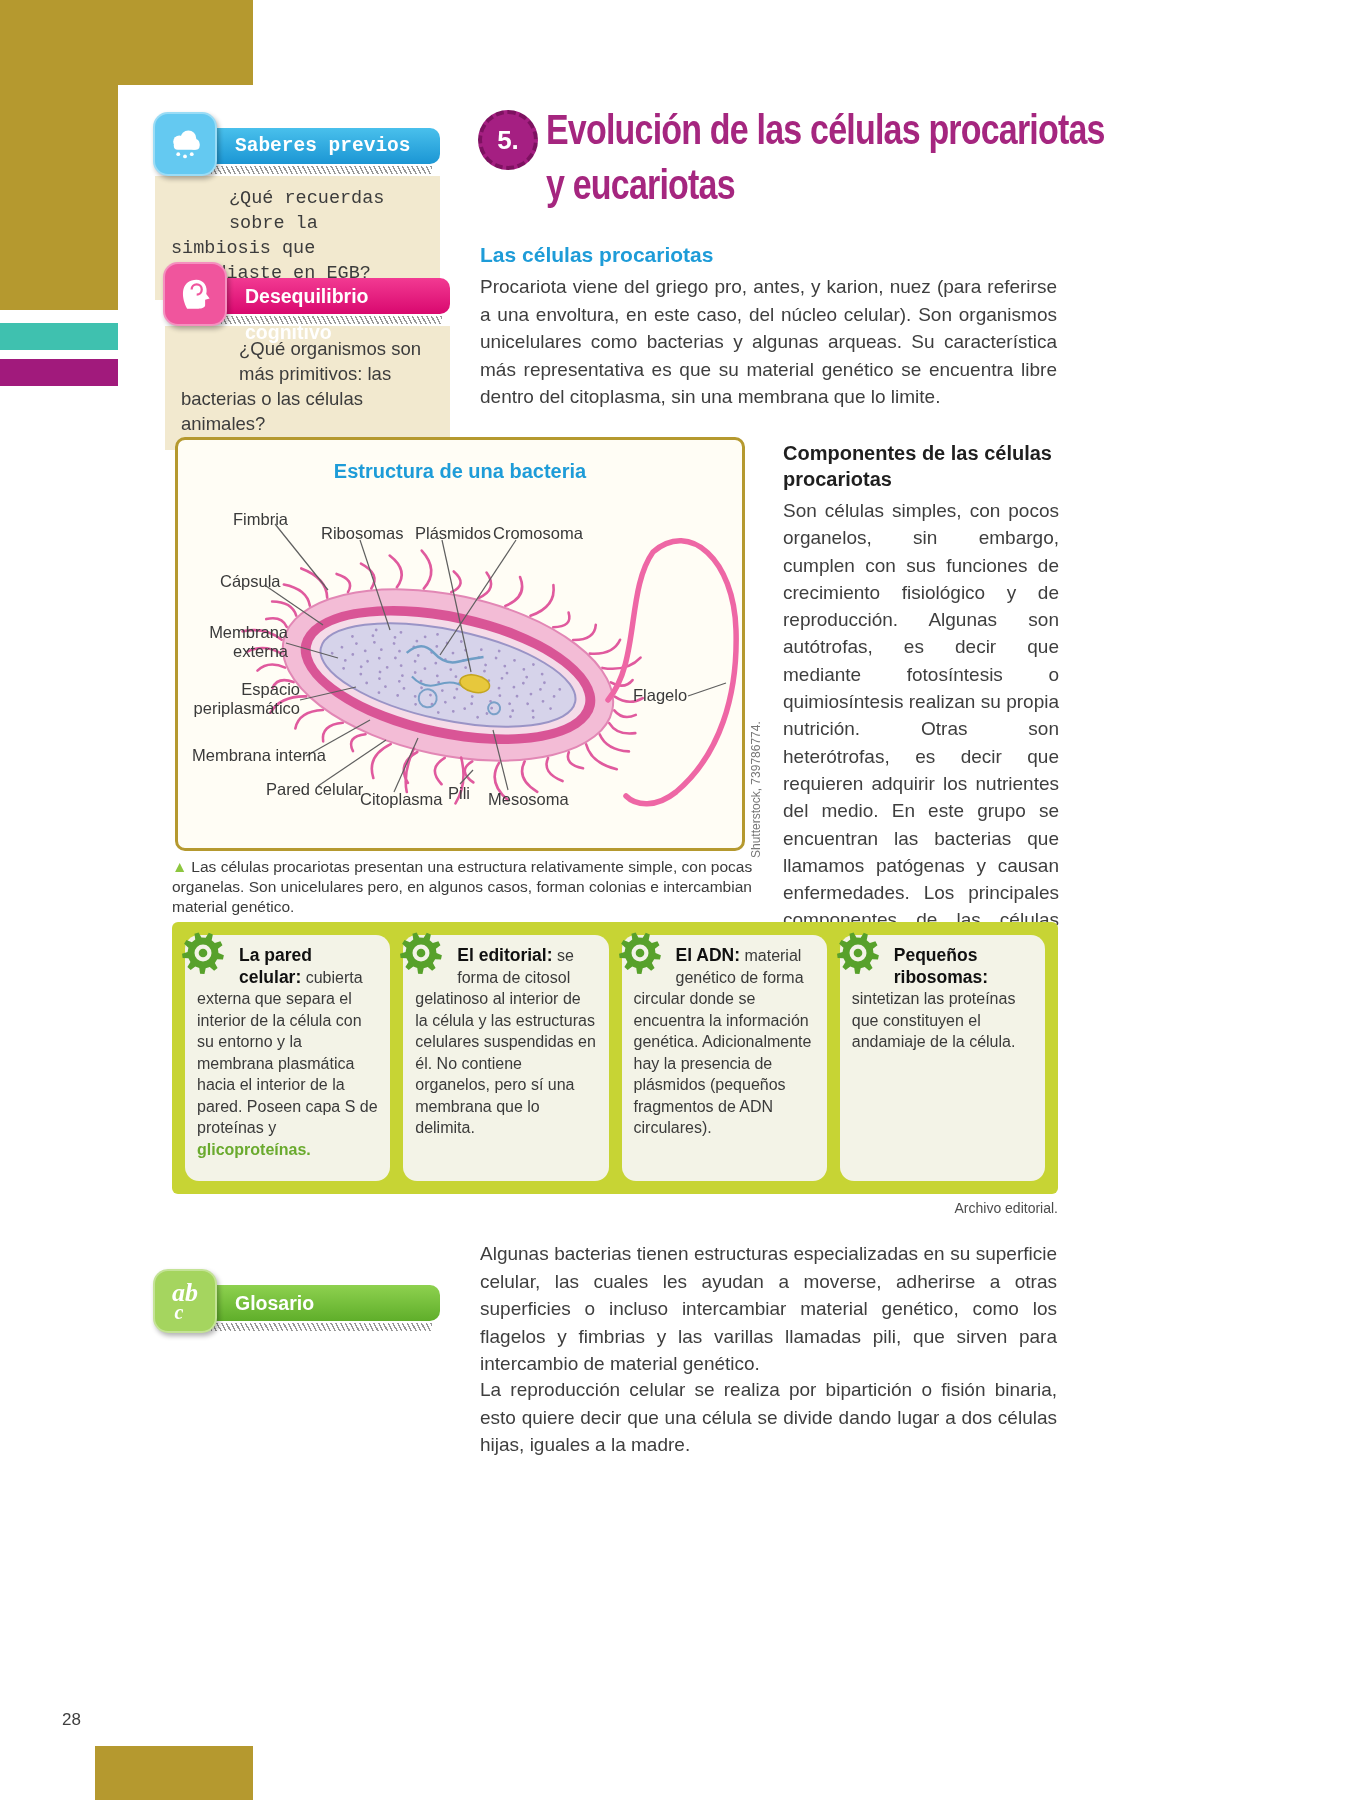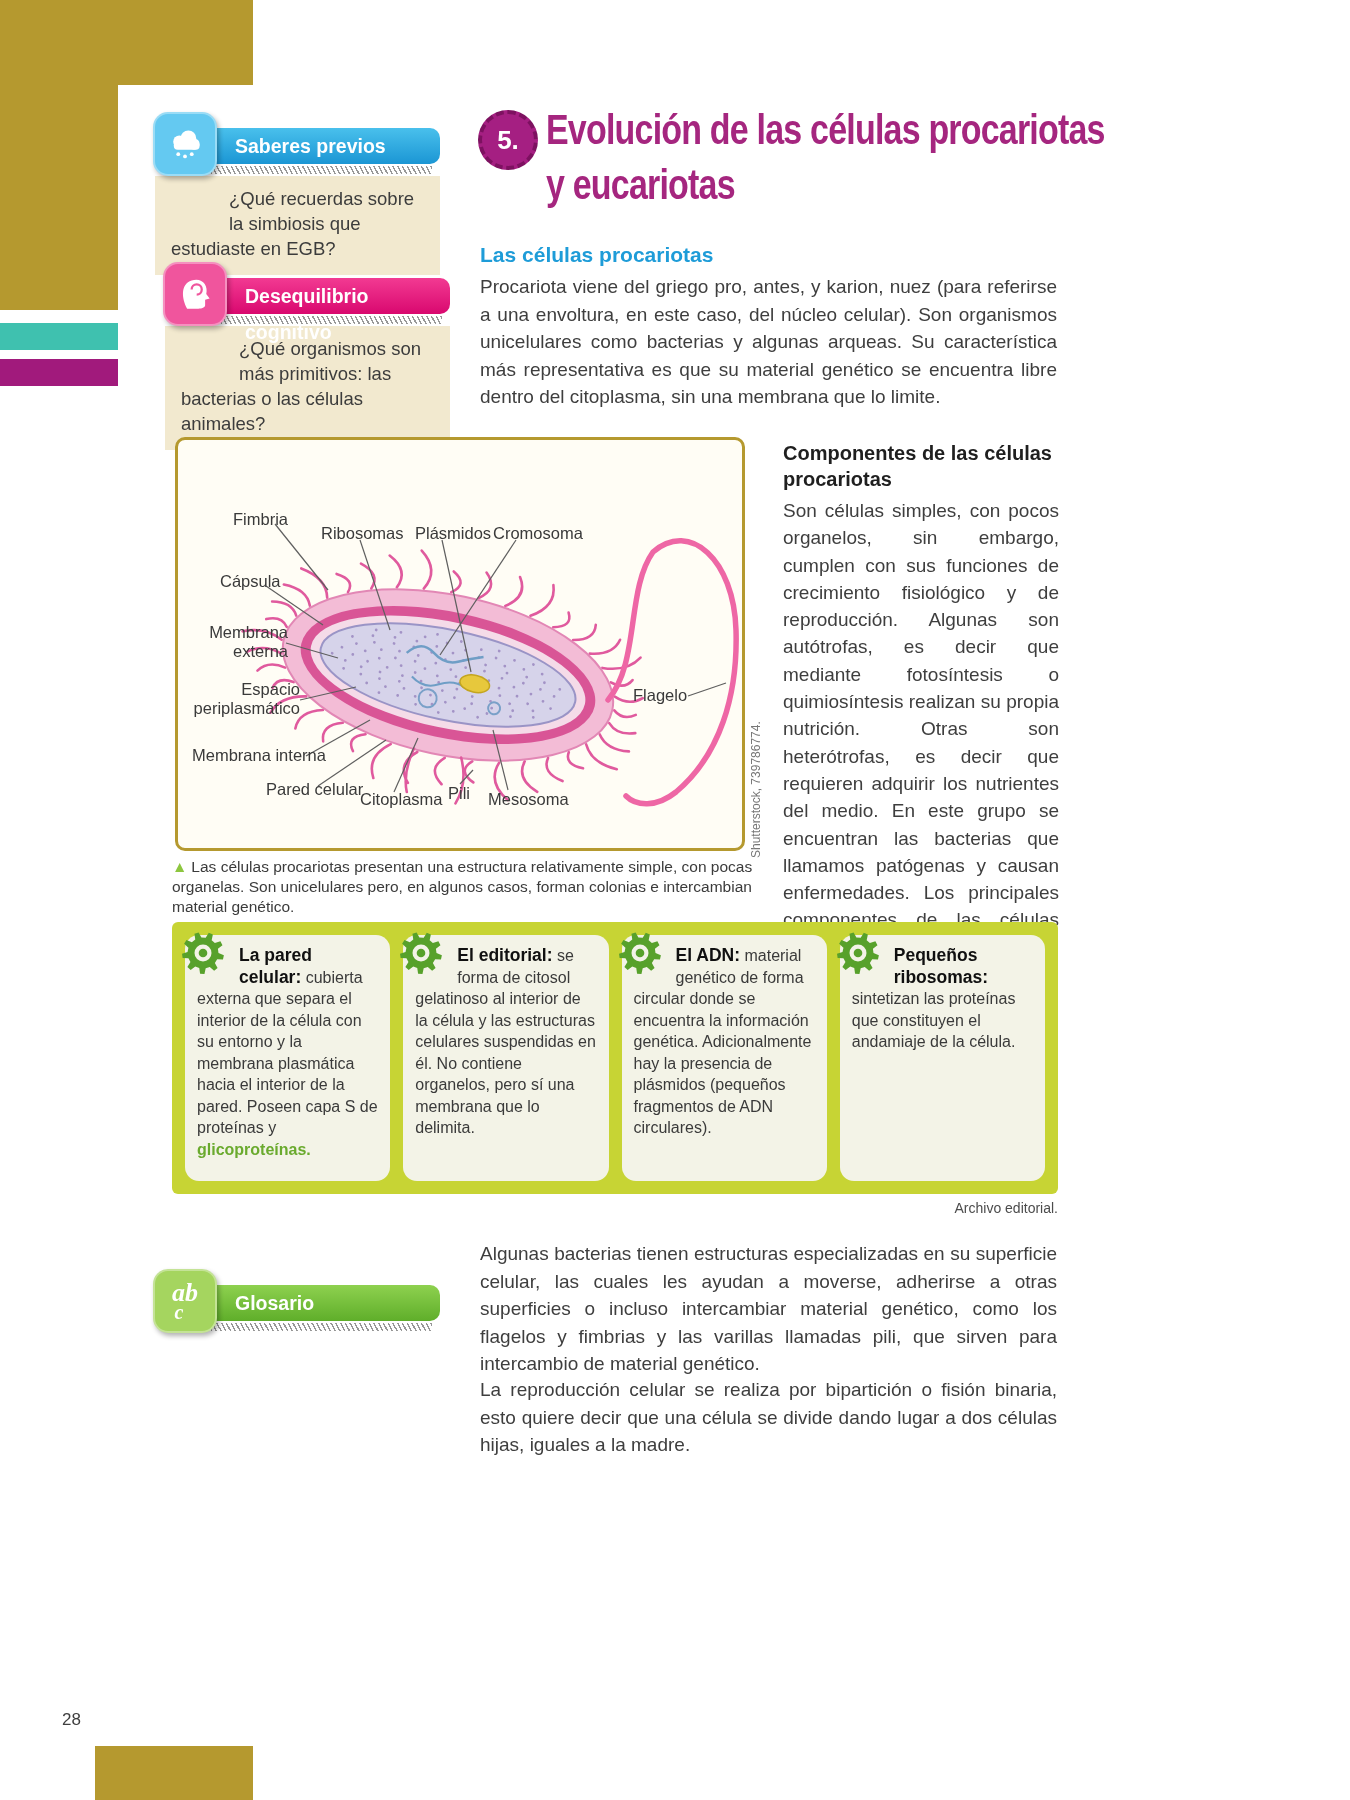--- a/index.html
+++ b/index.html
@@ -10,21 +10,21 @@
   
   #gold-top{left:0;top:0;width:253px;height:85px;background:#b5992f;}
   #gold-left{left:0;top:0;width:118px;height:310px;background:#b5992f;}
   #teal-bar{left:0;top:323px;width:118px;height:27px;background:#3fc1af;}
   #magenta-bar{left:0;top:359px;width:118px;height:27px;background:#a11a7c;}
   #gold-bottom{left:95px;top:1746px;width:158px;height:54px;background:#b5992f;}
   #page-number{left:62px;top:1710px;font-size:17px;color:#3f3f3f;}
 
   
   .info-box{left:155px;width:285px;}
-  #saberes{top:128px;} #desequilibrio{top:278px;margin-left:10px;} #glosario{top:1285px;}
+  #saberes{top:128px;font-family:Liberation Mono, monospace;} #desequilibrio{top:278px;margin-left:10px;} #glosario{top:1285px;}
   .ib-tile{position:absolute;left:-2px;top:-16px;width:64px;height:64px;border-radius:15px;
            display:flex;align-items:center;justify-content:center;
            box-shadow:2px 3px 5px rgba(0,0,0,.3);z-index:3;border:2px solid rgba(255,255,255,.35);box-sizing:border-box;}
   .blue-tile{background:#64c9f1;} .pink-tile{background:#f0559d;} .green-tile{background:#a5d55f;}
   .ib-header{height:36px;margin-left:10px;border-radius:0 10px 10px 0;color:#fff;font-weight:bold;
              font-size:19.5px;line-height:36px;padding-left:70px;position:relative;z-index:2;}
   .blue-h{background:linear-gradient(180deg,#49c0ec,#1b96d4);}
   .pink-h{background:linear-gradient(180deg,#f23a92,#d9086f);}
   .green-h{background:linear-gradient(180deg,#8ed14f,#5fae2a);}
   .ib-hatch{height:8px;margin:2px 8px 0 32px;
@@ -323,20 +323,21 @@
         <line x1="108" y1="203" x2="160" y2="218"></line>
         <line x1="122" y1="260" x2="178" y2="247"></line>
         <line x1="128" y1="316" x2="192" y2="280"></line>
         <line x1="140" y1="346" x2="208" y2="300"></line>
         <line x1="216" y1="352" x2="240" y2="298"></line>
         <line x1="282" y1="344" x2="295" y2="330"></line>
         <line x1="330" y1="350" x2="315" y2="290"></line>
         <line x1="510" y1="256" x2="548" y2="243"></line>
       </g>
     </svg>
+    <div id="figure-title">Estructura de una bacteria</div>
     <div class="flabel" style="left:55px;top:70px">Fimbria</div>
     <div class="flabel" style="left:143px;top:84px">Ribosomas</div>
     <div class="flabel" style="left:237px;top:84px">Plásmidos</div>
     <div class="flabel" style="left:315px;top:84px">Cromosoma</div>
     <div class="flabel" style="left:42px;top:132px">Cápsula</div>
     <div class="flabel wrap" style="left:10px;top:183px;width:100px">Membrana externa</div>
     <div class="flabel wrap" style="left:2px;top:240px;width:120px">Espacio periplasmático</div>
     <div class="flabel" style="left:14px;top:306px">Membrana interna</div>
     <div class="flabel" style="left:88px;top:340px">Pared celular</div>
     <div class="flabel" style="left:182px;top:350px">Citoplasma</div>

